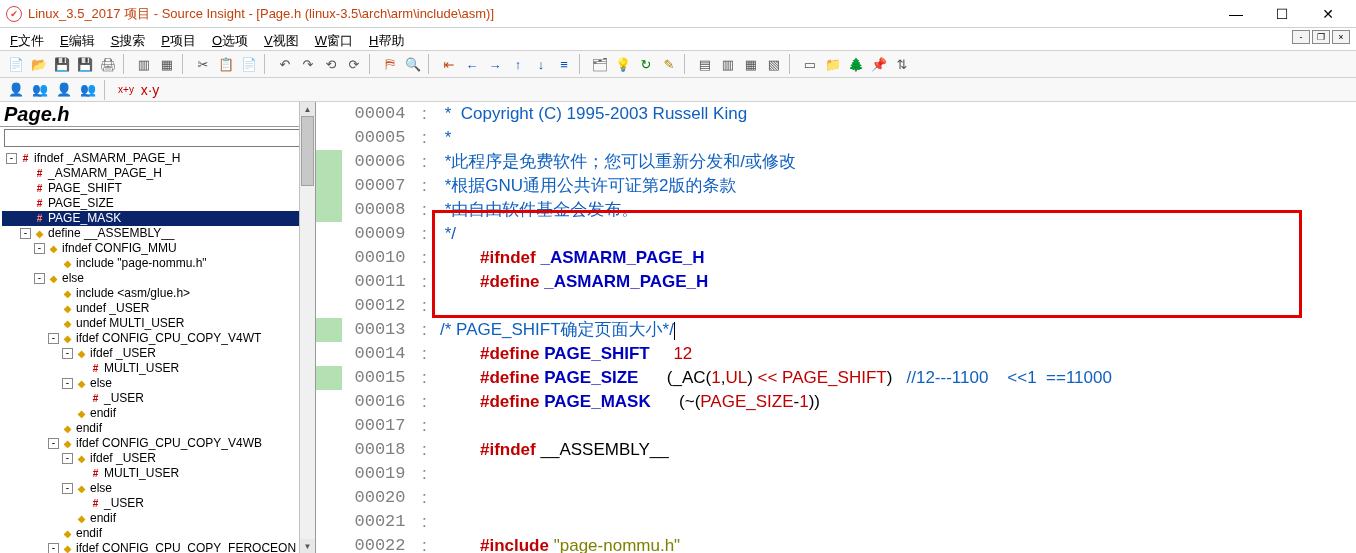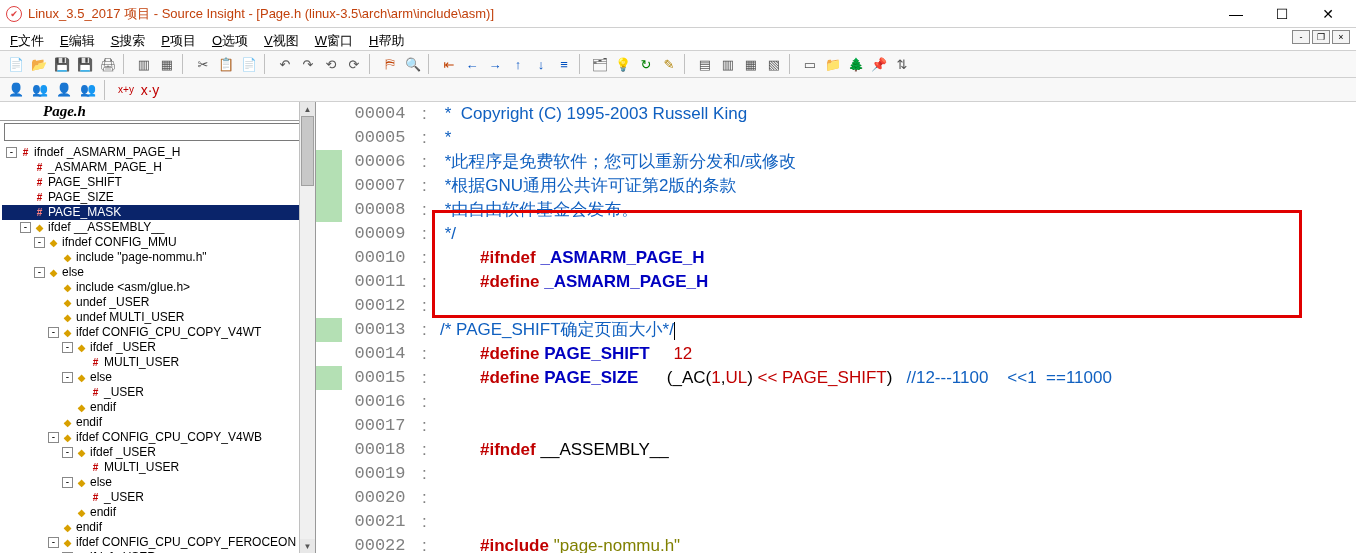--- a/index.html
+++ b/index.html
@@ -14,21 +14,21 @@
 .mdi-btns { position:absolute; right:6px; top:30px; display:flex; gap:2px;}
 .mdi-btns div { width:18px; height:14px; border:1px solid #888; font-size:9px; display:flex; align-items:center; justify-content:center; background:#f4f4f4;}
 .toolbar { height:28px; display:flex; align-items:center; padding:2px 6px; gap:3px; border-top:1px solid #d0d0d0; border-bottom:1px solid #d0d0d0; background:#f8f8f8; }
 .tbtn { width:20px; height:20px; display:flex; align-items:center; justify-content:center; font-size:13px; color:#555; border:1px solid transparent; }
 .tsep { width:6px; height:20px; border-left:1px solid #c0c0c0; margin:0 2px; }
 .toolbar2 { height:24px; display:flex; align-items:center; padding:2px 6px; gap:4px; border-bottom:1px solid #d0d0d0; background:#f8f8f8;}
 .toolbar2 .sym { font-size:13px; }
 .main { display:flex; height:calc(553px - 28px - 22px - 28px - 24px); }
 .side { width:316px; border-right:1px solid #999; display:flex; flex-direction:column; background:#fff; position:relative;}
 .side-title-wrap { border-bottom:1px solid #999; padding:1px 4px 0 4px;}
-.side-title { font-family:Liberation Serif, serif; font-size:15px; font-weight:bold; font-style:italic;margin-left:39px; }
+.side-title { font-family:Liberation Sans, sans-serif; font-size:20px; font-weight:bold; font-style:italic; }
 .side-input { margin:2px 8px 2px 4px; }
 .side-input input { width:100%; height:18px; border:1px solid #7a7a7a; font-size:12px; padding:0 2px;}
 .tree { flex:1; overflow:hidden; font-family:"SimSun","Courier New",monospace; font-size:12px; line-height:15px; padding:2px 0 0 2px; position:relative;}
 .tree-row { display:flex; align-items:center; white-space:nowrap; height:15px;}
 .tw { display:inline-block; width:11px; height:11px; border:1px solid #888; text-align:center; line-height:8px; font-size:10px; margin-right:2px; color:#000; background:#fff; flex:0 0 auto;}
 .tw.blank{ border:none; background:none;}
 .ic { width:13px; height:11px; display:inline-flex; align-items:center; justify-content:center; font-size:10px; margin-right:2px; flex:0 0 auto;}
 .ic-hash { color:#c00000; font-weight:bold; }
 .ic-diam { color:#d8a000; }
 .tree-row.sel { background:#0a246a; color:#fff; }
@@ -171,21 +171,21 @@
           <span>PAGE_SIZE</span>
         </div>
         <div class="tree-row sel" style="padding-left: 18px;">
           <span class="tw blank"></span>
           <span class="ic ic-hash">#</span>
           <span>PAGE_MASK</span>
         </div>
         <div class="tree-row" style="padding-left: 18px;">
           <span class="tw">-</span>
           <span class="ic ic-diam">◆</span>
-          <span>ifdef __ASSEMBLY__</span>
+          <span>define __ASSEMBLY__</span>
         </div>
         <div class="tree-row" style="padding-left: 32px;">
           <span class="tw">-</span>
           <span class="ic ic-diam">◆</span>
           <span>ifndef CONFIG_MMU</span>
         </div>
         <div class="tree-row" style="padding-left: 46px;">
           <span class="tw blank"></span>
           <span class="ic ic-diam">◆</span>
           <span>include "page-nommu.h"</span>
@@ -369,20 +369,21 @@
         <div class="cl">
           <div class="gut green"></div>
           <div class="ln">00015</div>
           <div class="colon">:</div>
           <div class="txt"><span class="c-kw">#define</span><span> </span><span class="c-def">PAGE_SIZE</span><span>      </span><span class="c-op">(</span><span class="c-id">_AC</span><span class="c-op">(</span><span class="c-num">1</span><span class="c-op">,</span><span class="c-mac">UL</span><span class="c-op">)</span><span> </span><span class="c-mac">&lt;&lt; PAGE_SHIFT</span><span class="c-op">)</span><span>   </span><span class="c-lineCm">//12---1100    &lt;&lt;1  ==11000</span></div>
         </div>
         <div class="cl">
           <div class="gut"></div>
           <div class="ln">00016</div>
           <div class="colon">:</div>
+          <div class="txt"><span class="c-kw">#define</span><span> </span><span class="c-def">PAGE_MASK</span><span>      </span><span class="c-op">(~(</span><span class="c-mac">PAGE_SIZE</span><span class="c-op">-</span><span class="c-num">1</span><span class="c-op">))</span></div>
         </div>
         <div class="cl">
           <div class="gut"></div>
           <div class="ln">00017</div>
           <div class="colon">:</div>
           <div class="txt"></div>
         </div>
         <div class="cl">
           <div class="gut"></div>
           <div class="ln">00018</div>

